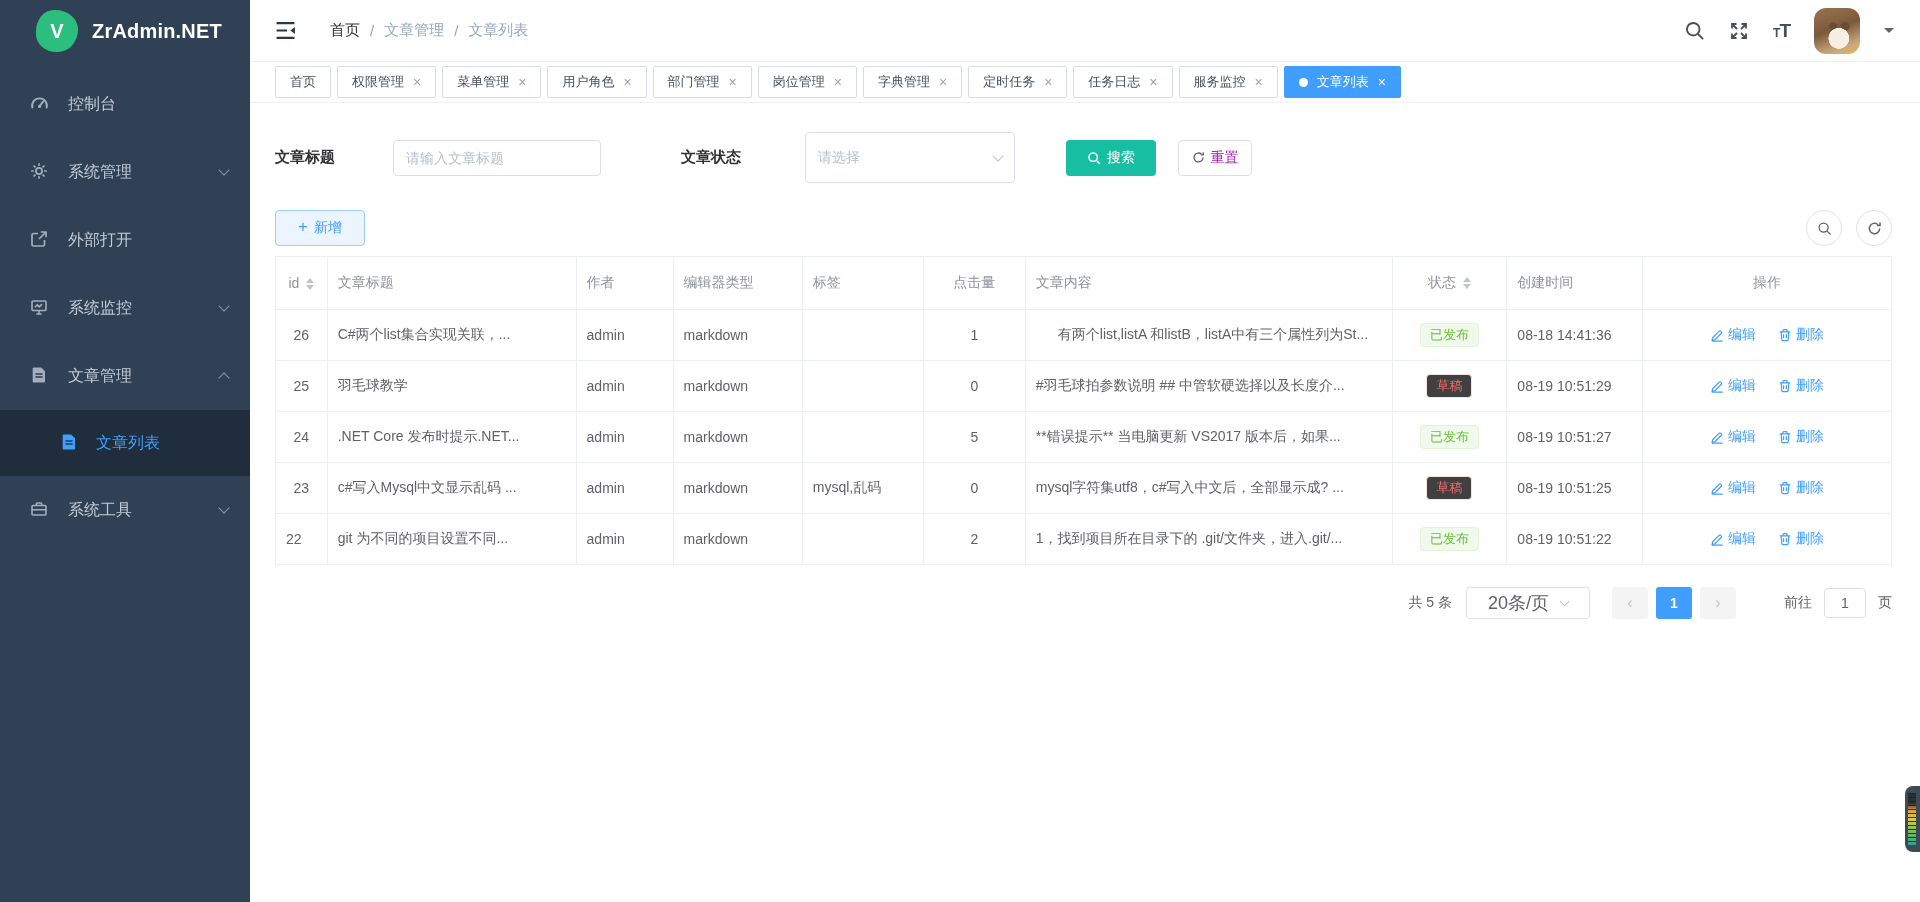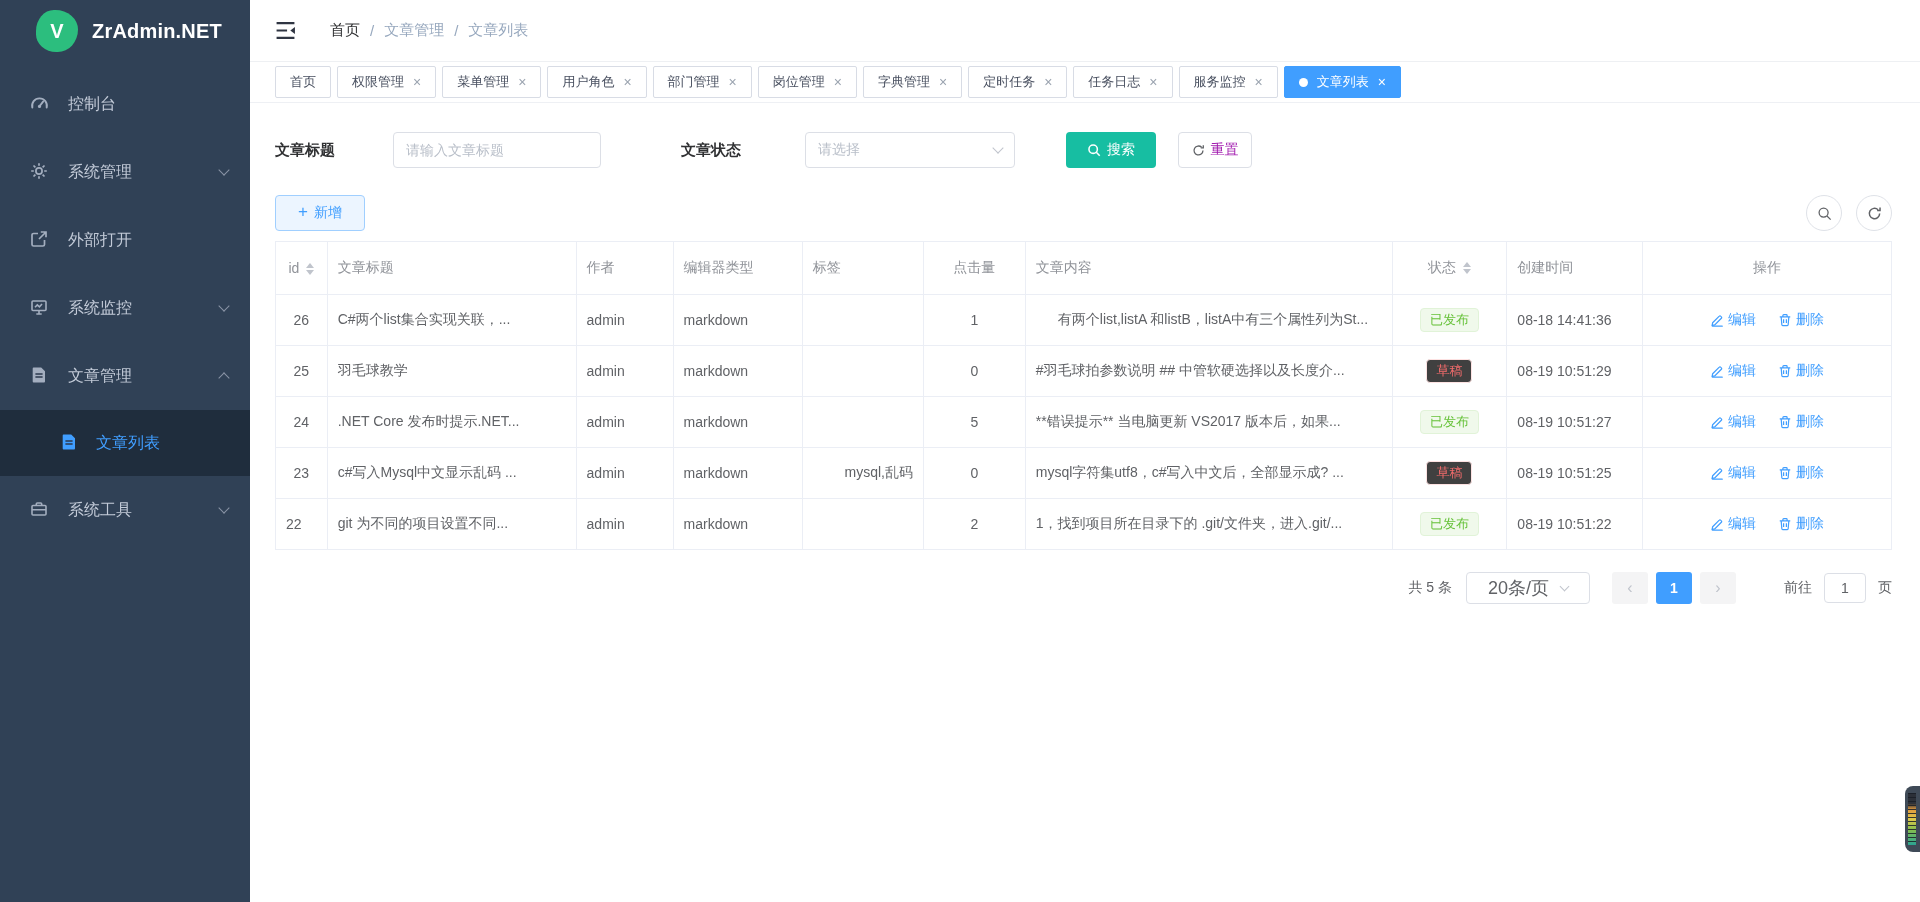--- a/index.html
+++ b/index.html
@@ -85,21 +85,21 @@
   .content { padding:29px 28px 0 25px; flex:1; }
   .filter-row { display:flex; align-items:center; }
   .f-label { font-size:15px; font-weight:bold; color:#303133; }
   .f-input {
     width:208px; height:36px; margin-left:58px; border:1px solid #dcdfe6; border-radius:4px;
     padding:0 12px; font-size:14px; color:#606266; font-family:"Liberation Sans",sans-serif; outline:none;
   }
   .f-input::placeholder { color:#b9bfc9; }
   .f-label2 { margin-left:80px; }
   .f-select {
-    width:210px; height:36px; margin-left:64px; border:1px solid #dcdfe6; border-radius:4px;
+    width:210px; height:51px; margin-left:64px; border:1px solid #dcdfe6; border-radius:4px;
     display:flex; align-items:center; padding:0 12px; font-size:14px; color:#b9bfc9; cursor:pointer;
   }
   .f-select .chev { margin-left:auto; border-color:#c0c4cc; }
   .btn {
     height:36px; border-radius:4px; font-size:14px; display:inline-flex;
     align-items:center; justify-content:center; gap:6px; cursor:pointer; border:1px solid transparent;
     font-family:"Liberation Sans",sans-serif;
   }
   .btn-search { width:90px; margin-left:51px; background:#17BEA2; color:#fff; }
   .btn-reset { width:74px; margin-left:22px; background:#fff; border-color:#dcdfe6; color:#a21caf; }
@@ -252,20 +252,36 @@
           <path d="M19 5.6v6.8l-4.4-3.4z" fill="#2f3542" stroke="none"></path>
       </svg>
     </span>
     <nav class="breadcrumb" id="breadcrumb">
         <span class="bc-item first">首页</span>
         <span class="bc-sep">/</span>
         <span class="bc-item">文章管理</span>
         <span class="bc-sep">/</span>
         <span class="bc-item">文章列表</span>
       </nav>
+    <div class="topbar-right">
+      <span class="tb-icon">
+        <svg viewBox="0 0 20 20" width="21" height="21" fill="none" stroke="#4a5056" stroke-width="1.8">
+          <circle cx="8.8" cy="8.8" r="6"></circle>
+            <path d="M13.3 13.3L18.2 18.2"></path>
+        </svg>
+      </span>
+      <span class="tb-icon">
+        <svg viewBox="0 0 20 20" width="20" height="20" fill="none" stroke="#4a5056" stroke-width="1.8">
+          <path d="M12.5 3H17v4.5M17 3l-5 5M7.5 17H3v-4.5M3 17l5-5M3 7.5V3h4.5M3 3l5 5M17 12.5V17h-4.5M17 17l-5-5"></path>
+        </svg>
+      </span>
+      <span class="tt"><span class="t-small">T</span><span class="t-big">T</span></span>
+      <span class="avatar"></span>
+      <span class="caret-down"></span>
+    </div>
   </header>
 
   <div class="tabsbar" id="tabsbar">
       <div class="tab">
         <span class="tab-label">首页</span>
       </div>
       <div class="tab">
         <span class="tab-label">权限管理</span>
         <span class="x">×</span>
       </div>
@@ -472,21 +488,21 @@
                   </svg>
                 </span>
                 <span>删除</span>
               </span></td>
           </tr>
           <tr>
             <td style="text-align: center;">23</td>
             <td style="text-align: left;">c#写入Mysql中文显示乱码 ...</td>
             <td style="text-align: left;">admin</td>
             <td style="text-align: left;">markdown</td>
-            <td style="text-align: right;">mysql,乱码</td>
+            <td style="text-align: left;">mysql,乱码</td>
             <td style="text-align: center;">0</td>
             <td style="text-align: left;">mysql字符集utf8，c#写入中文后，全部显示成? ...</td>
             <td style="text-align: center;"><span class="badge danger">草稿</span></td>
             <td style="text-align: left;">08-19 10:51:25</td>
             <td style="text-align: center;"><span class="op-link">
                 <span class="icn">
                   <svg viewBox="0 0 16 16" width="14" height="14" fill="none" stroke="#409EFF" stroke-width="1.4">
                     <path d="M3 11.2L10.6 3.6a1.1 1.1 0 0 1 1.6 0l.8.8a1.1 1.1 0 0 1 0 1.6L5.4 13.6l-3 .6.6-3z"></path>
                     <path d="M3 15h11" stroke-linecap="round"></path>
                   </svg>

